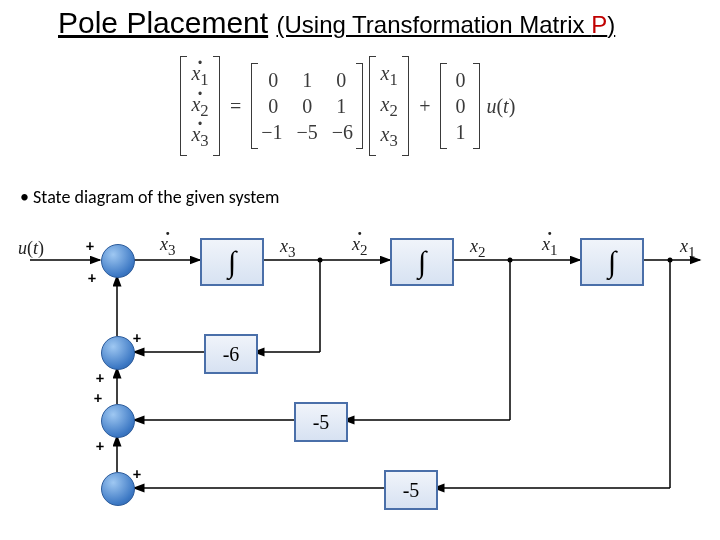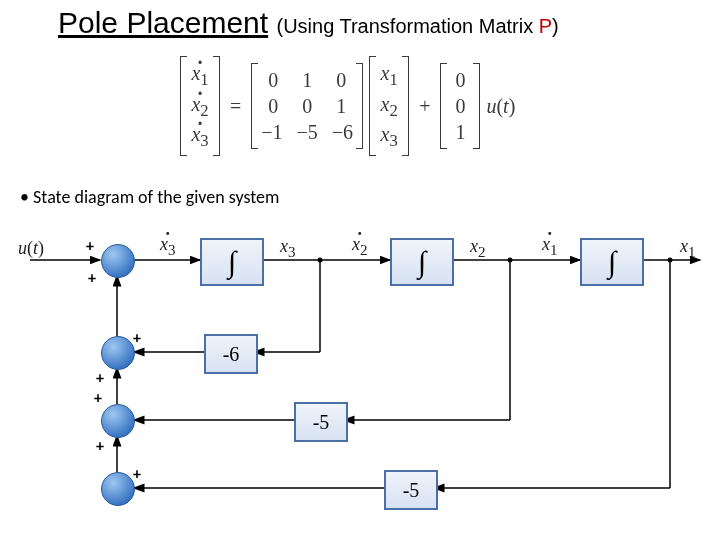--- a/index.html
+++ b/index.html
@@ -22,21 +22,22 @@
     top: 6px;
     left: 58px;
     font-size: 30px;
     font-family: "Arial", sans-serif;
   }
   .title .main {
     text-decoration: underline;
     text-align: center;
   }
   .title .sub {
-    font-size: 20px;
+    font-size: 24px;
+    text-decoration: underline;
   }
   .title .p-red {
     color: #c00000;
   }
   .bullet {
     position: absolute;
     top: 186px;
     left: 20px;
     font-size: 18px;
     text-align: right;

